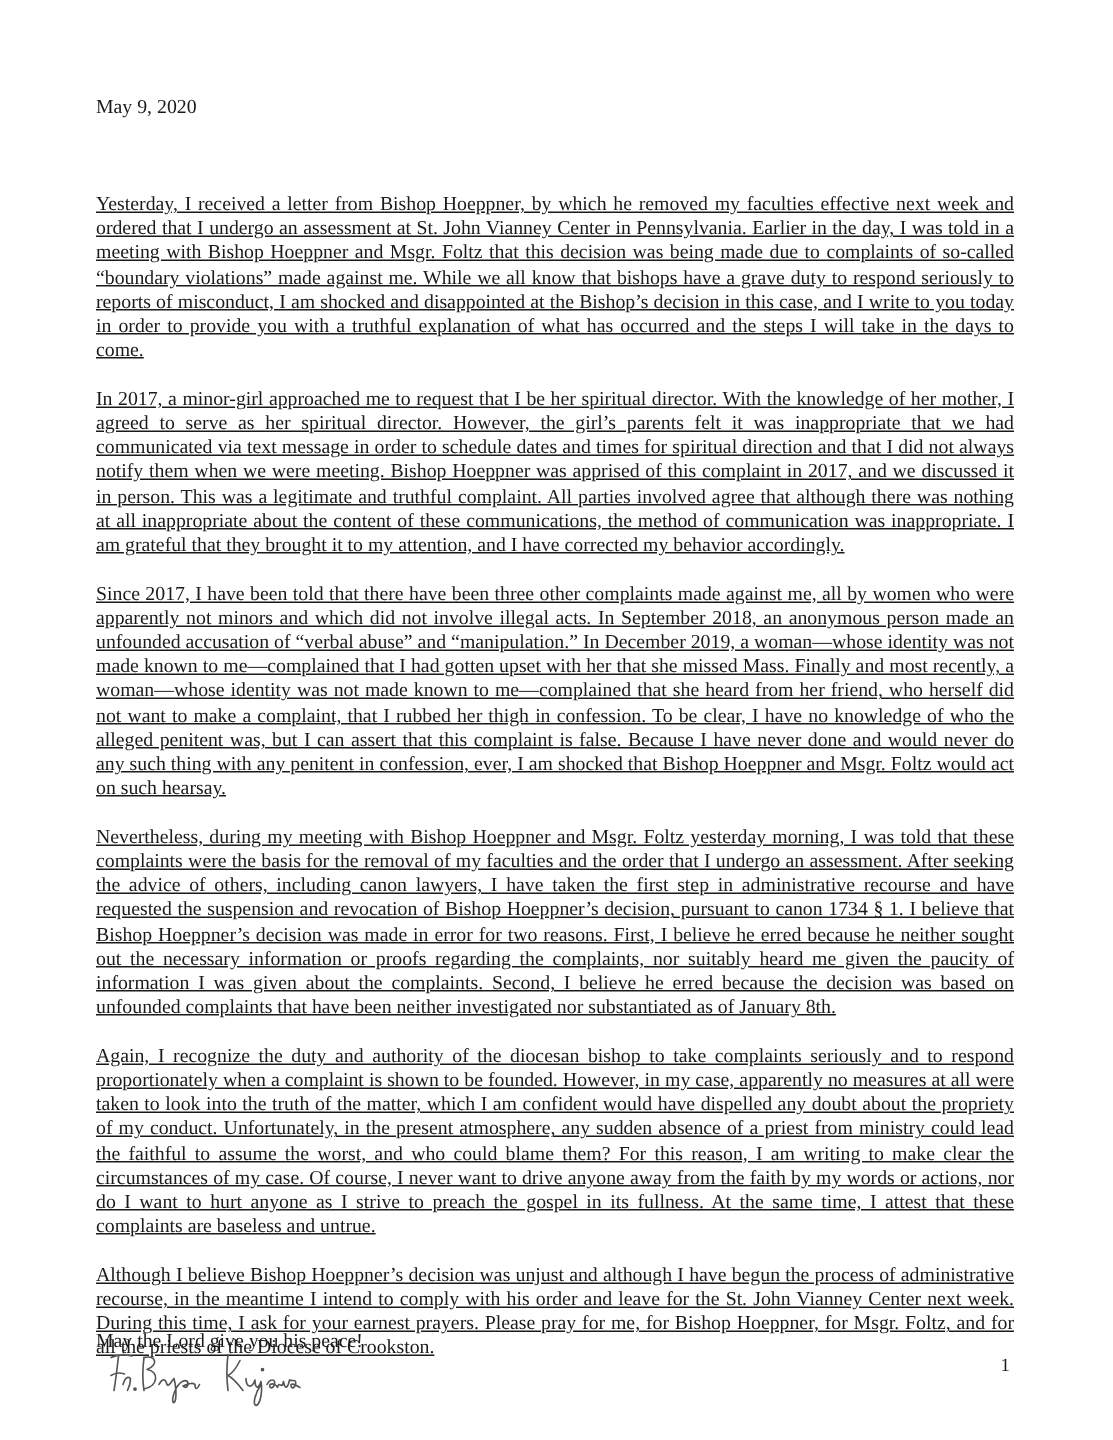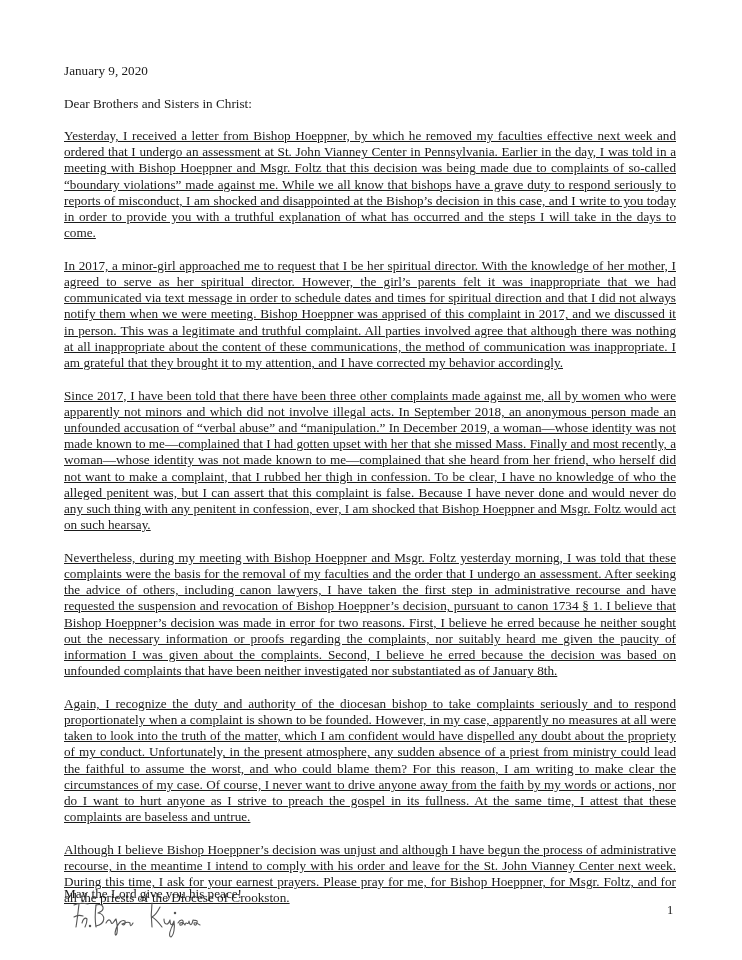--- a/index.html
+++ b/index.html
@@ -68,22 +68,21 @@
       position: absolute;
       left: 667px;
       top: 903px;
       font-size: 12.5px;
     }
   </style>
 </head>
 <body>
 
 <div class="page">
-  <div class="date">January 9, 2020</div>
-  <div class="salutation">Dear Brothers and Sisters in Christ:</div>
+  <div class="date">May 9, 2020</div>
 
   <div class="body">
     <p>Yesterday, I received a letter from Bishop Hoeppner, by which he removed my faculties effective next week and ordered that I undergo an assessment at St. John Vianney Center in Pennsylvania. Earlier in the day, I was told in a meeting with Bishop Hoeppner and Msgr. Foltz that this decision was being made due to complaints of so-called “boundary violations” made against me. While we all know that bishops have a grave duty to respond seriously to reports of misconduct, I am shocked and disappointed at the Bishop’s decision in this case, and I write to you today in order to provide you with a truthful explanation of what has occurred and the steps I will take in the days to come.</p>
     <p>In 2017, a minor-girl approached me to request that I be her spiritual director. With the knowledge of her mother, I agreed to serve as her spiritual director. However, the girl’s parents felt it was inappropriate that we had communicated via text message in order to schedule dates and times for spiritual direction and that I did not always notify them when we were meeting. Bishop Hoeppner was apprised of this complaint in 2017, and we discussed it in person. This was a legitimate and truthful complaint. All parties involved agree that although there was nothing at all inappropriate about the content of these communications, the method of communication was inappropriate. I am grateful that they brought it to my attention, and I have corrected my behavior accordingly.</p>
     <p>Since 2017, I have been told that there have been three other complaints made against me, all by women who were apparently not minors and which did not involve illegal acts. In September 2018, an anonymous person made an unfounded accusation of “verbal abuse” and “manipulation.” In December 2019, a woman—whose identity was not made known to me—complained that I had gotten upset with her that she missed Mass. Finally and most recently, a woman—whose identity was not made known to me—complained that she heard from her friend, who herself did not want to make a complaint, that I rubbed her thigh in confession. To be clear, I have no knowledge of who the alleged penitent was, but I can assert that this complaint is false. Because I have never done and would never do any such thing with any penitent in confession, ever, I am shocked that Bishop Hoeppner and Msgr. Foltz would act on such hearsay.</p>
     <p>Nevertheless, during my meeting with Bishop Hoeppner and Msgr. Foltz yesterday morning, I was told that these complaints were the basis for the removal of my faculties and the order that I undergo an assessment. After seeking the advice of others, including canon lawyers, I have taken the first step in administrative recourse and have requested the suspension and revocation of Bishop Hoeppner’s decision, pursuant to canon 1734 § 1. I believe that Bishop Hoeppner’s decision was made in error for two reasons. First, I believe he erred because he neither sought out the necessary information or proofs regarding the complaints, nor suitably heard me given the paucity of information I was given about the complaints. Second, I believe he erred because the decision was based on unfounded complaints that have been neither investigated nor substantiated as of January 8th.</p>
     <p>Again, I recognize the duty and authority of the diocesan bishop to take complaints seriously and to respond proportionately when a complaint is shown to be founded. However, in my case, apparently no measures at all were taken to look into the truth of the matter, which I am confident would have dispelled any doubt about the propriety of my conduct. Unfortunately, in the present atmosphere, any sudden absence of a priest from ministry could lead the faithful to assume the worst, and who could blame them? For this reason, I am writing to make clear the circumstances of my case. Of course, I never want to drive anyone away from the faith by my words or actions, nor do I want to hurt anyone as I strive to preach the gospel in its fullness. At the same time, I attest that these complaints are baseless and untrue.</p>
     <p>Although I believe Bishop Hoeppner’s decision was unjust and although I have begun the process of administrative recourse, in the meantime I intend to comply with his order and leave for the St. John Vianney Center next week. During this time, I ask for your earnest prayers. Please pray for me, for Bishop Hoeppner, for Msgr. Foltz, and for all the priests of the Diocese of Crookston.</p>
   </div>
 

